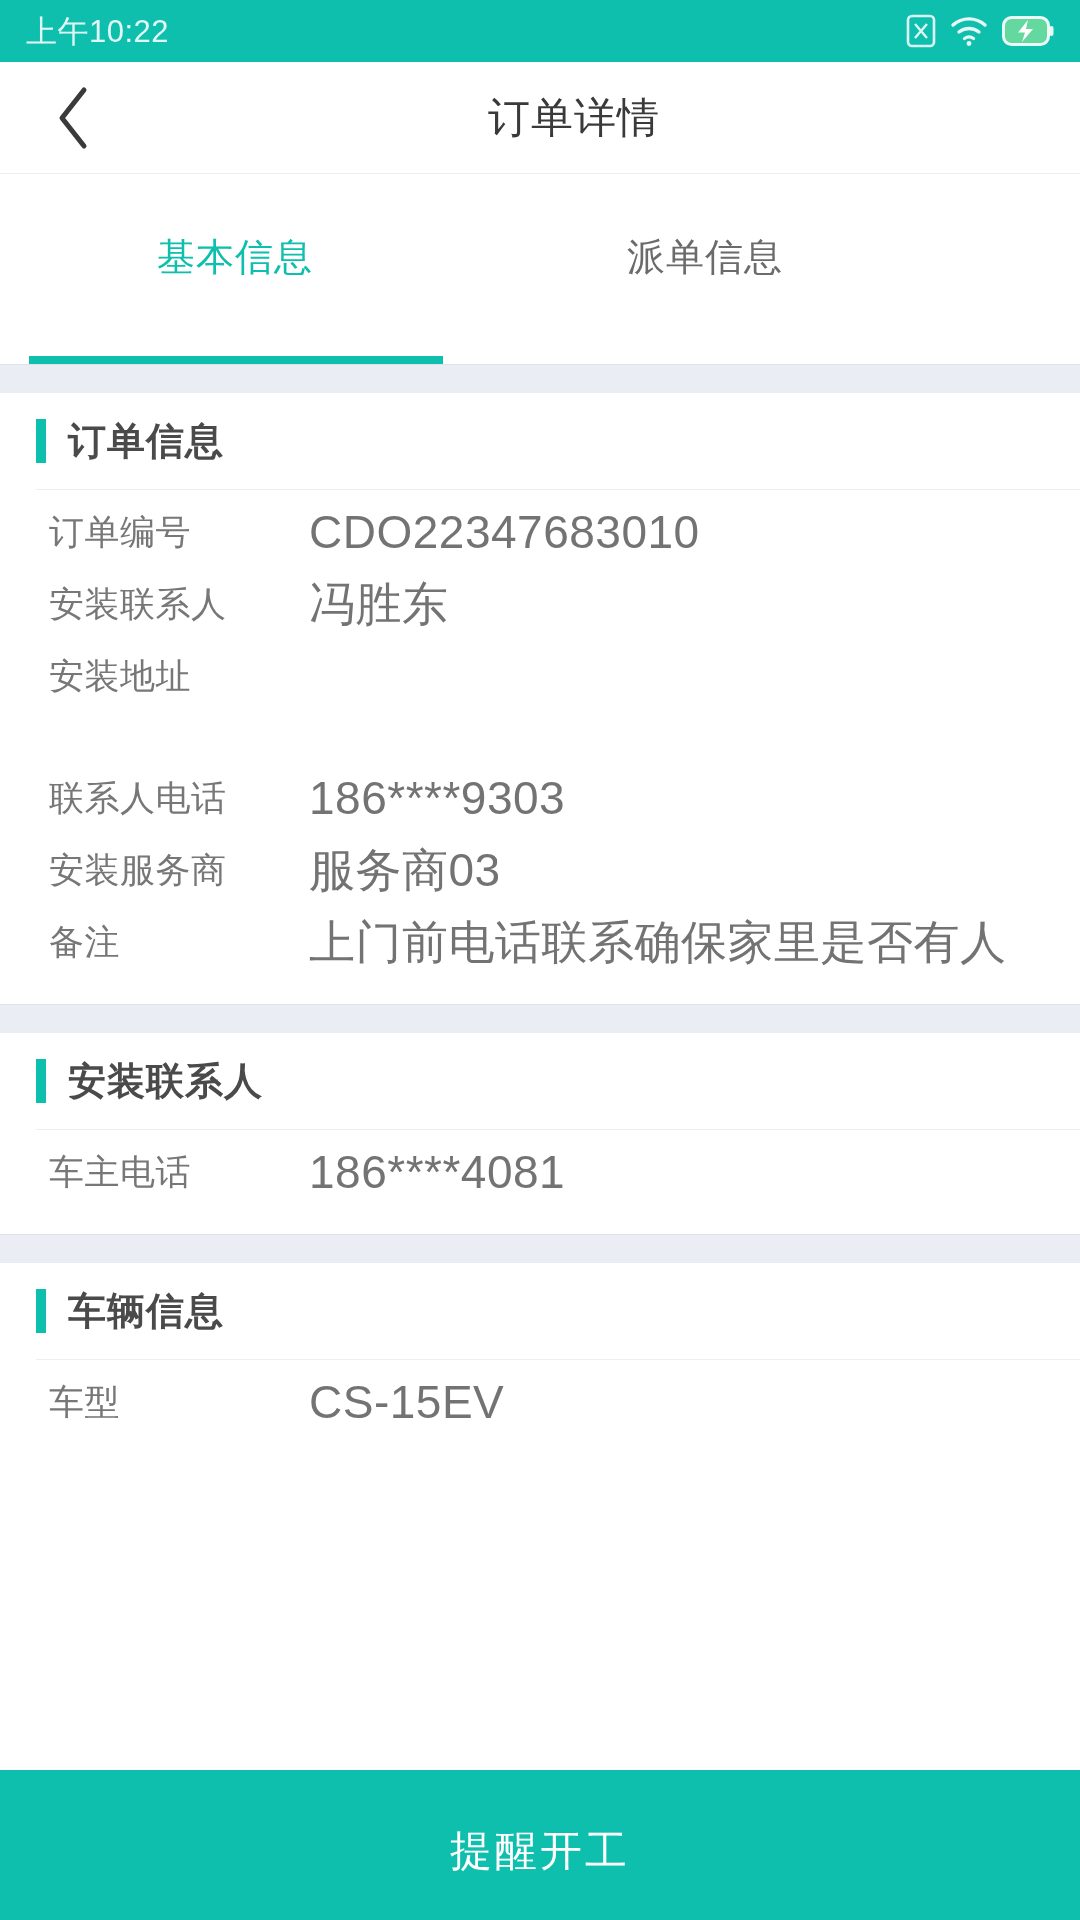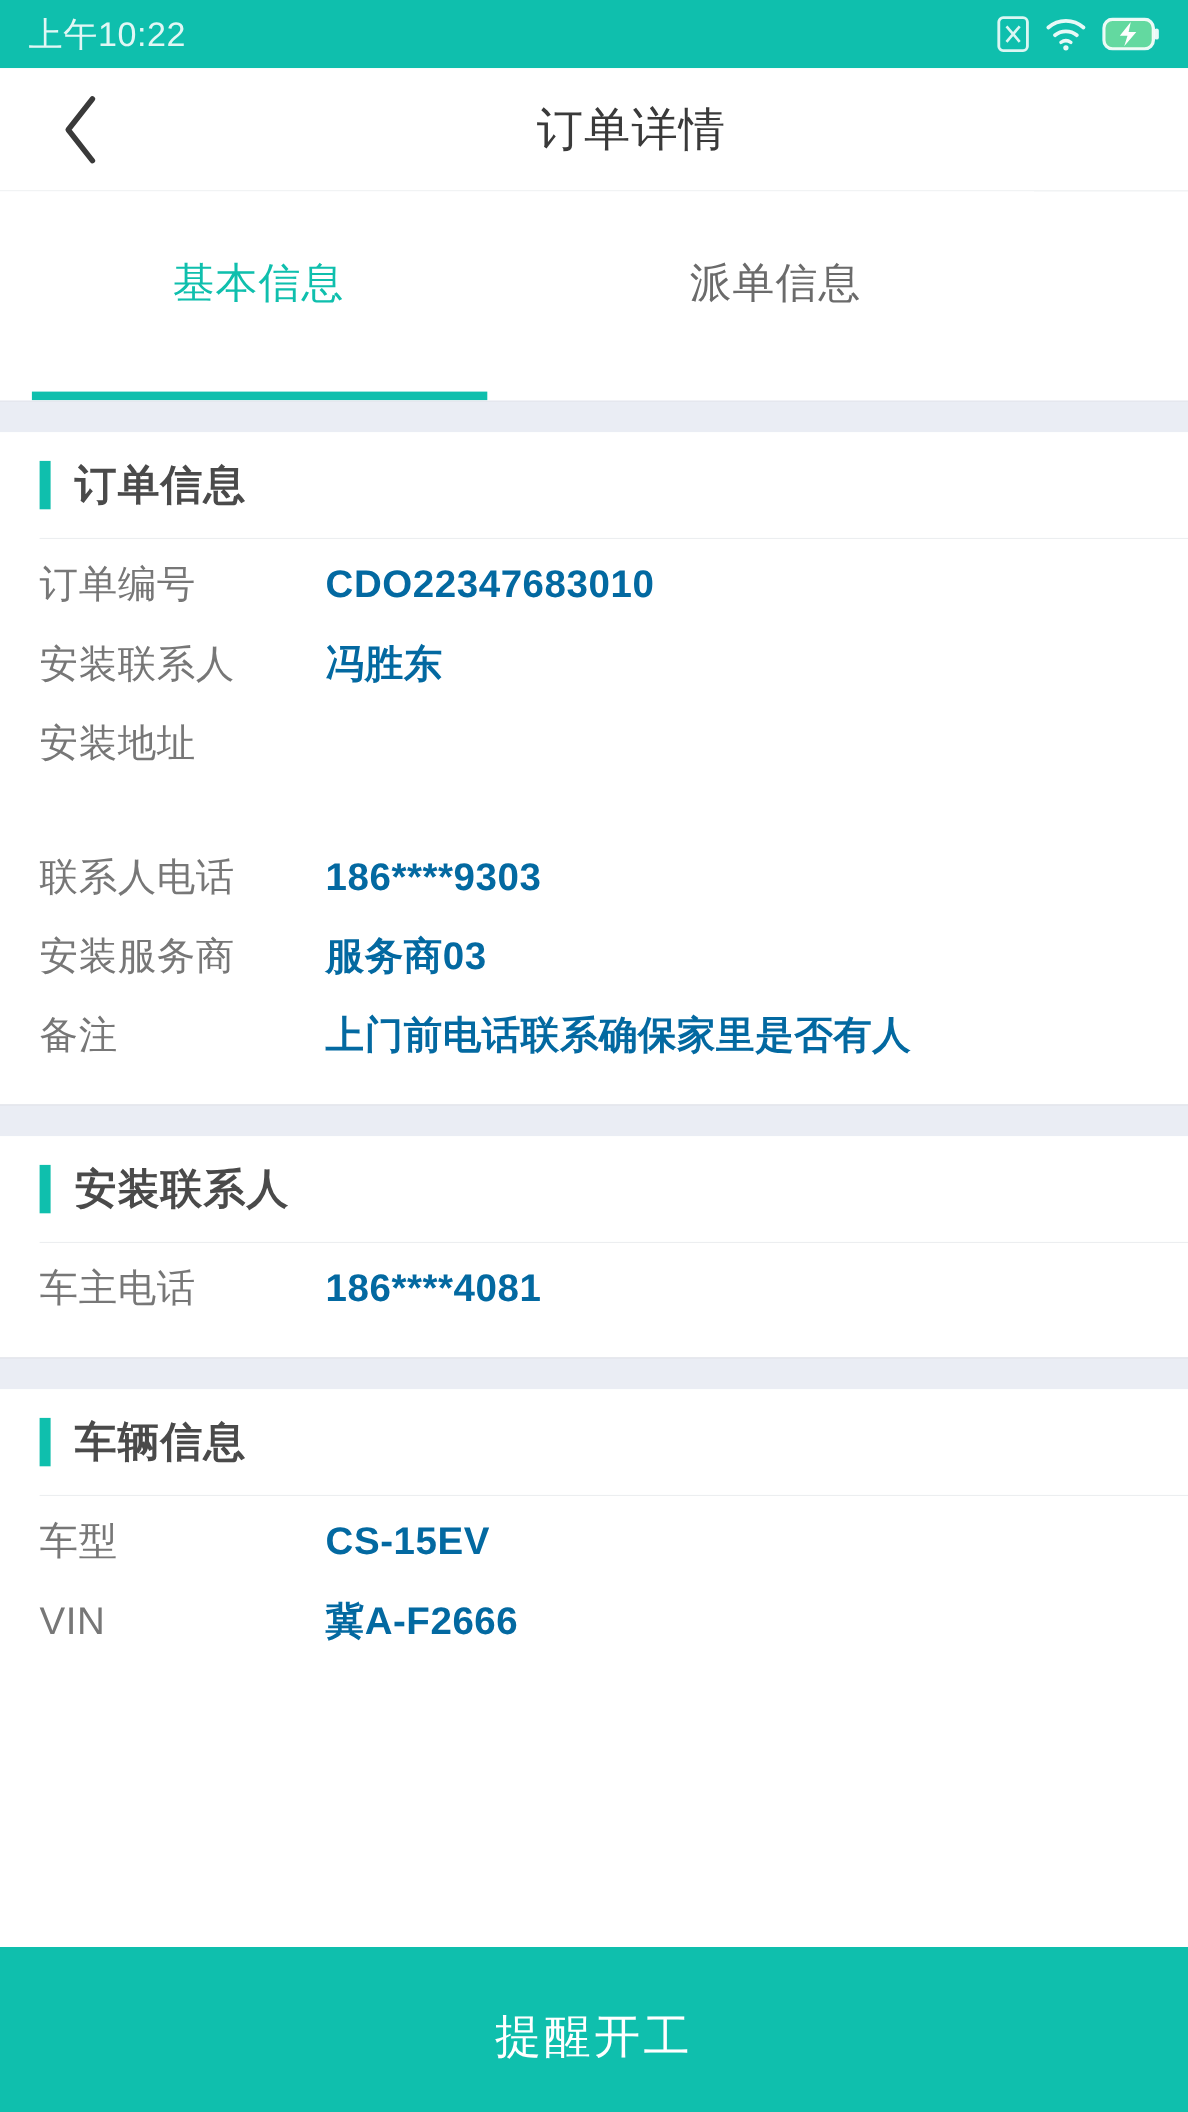--- a/index.html
+++ b/index.html
@@ -147,40 +147,40 @@
     font-size: 38px;
     font-weight: bold;
     color: #4a4a4a;
     letter-spacing: 1px;
   }
   .section-divider {
     height: 1px;
     background: #eceef0;
     margin-left: 36px;
   }
-  .rows { padding-top: 6px; }
+  .rows { padding-top: 6px; margin-left: 13px; }
   .row {
     display: flex;
     align-items: flex-start;
     padding: 0 36px;
     min-height: 72px;
   }
   .row-label {
     width: 260px;
     flex: none;
     font-size: 35px;
     color: #777777;
     line-height: 72px;
     letter-spacing: 0.5px;
   }
   .row-value {
     flex: 1;
-    font-size: 35px;
-    font-weight: bold;
-    color: #0369a1;
+    font-size: 46px;
+    font-weight: normal;
+    color: #737373;
     line-height: 72px;
     letter-spacing: 0.5px;
     word-break: break-all;
   }
   .row.row-address { min-height: 122px; }
   .row.row-address .row-label { line-height: 72px; }
 
   
   .redacted-wrap {
     flex: 1;
@@ -353,24 +353,20 @@
         <span class="section-title">车辆信息</span>
       </div>
       <div class="section-divider"></div>
       <div class="rows">
 
         <div class="row">
           <span class="row-label">车型</span>
           <span class="row-value">CS-15EV</span>
         </div>
 
-        <div class="row">
-          <span class="row-label">VIN</span>
-          <span class="row-value">冀A-F2666</span>
-        </div>
 
       </div>
     </div>
 
   </div>
 
   <div class="bottom-bar">
     <span class="bottom-bar-label">提醒开工</span>
   </div>
 

